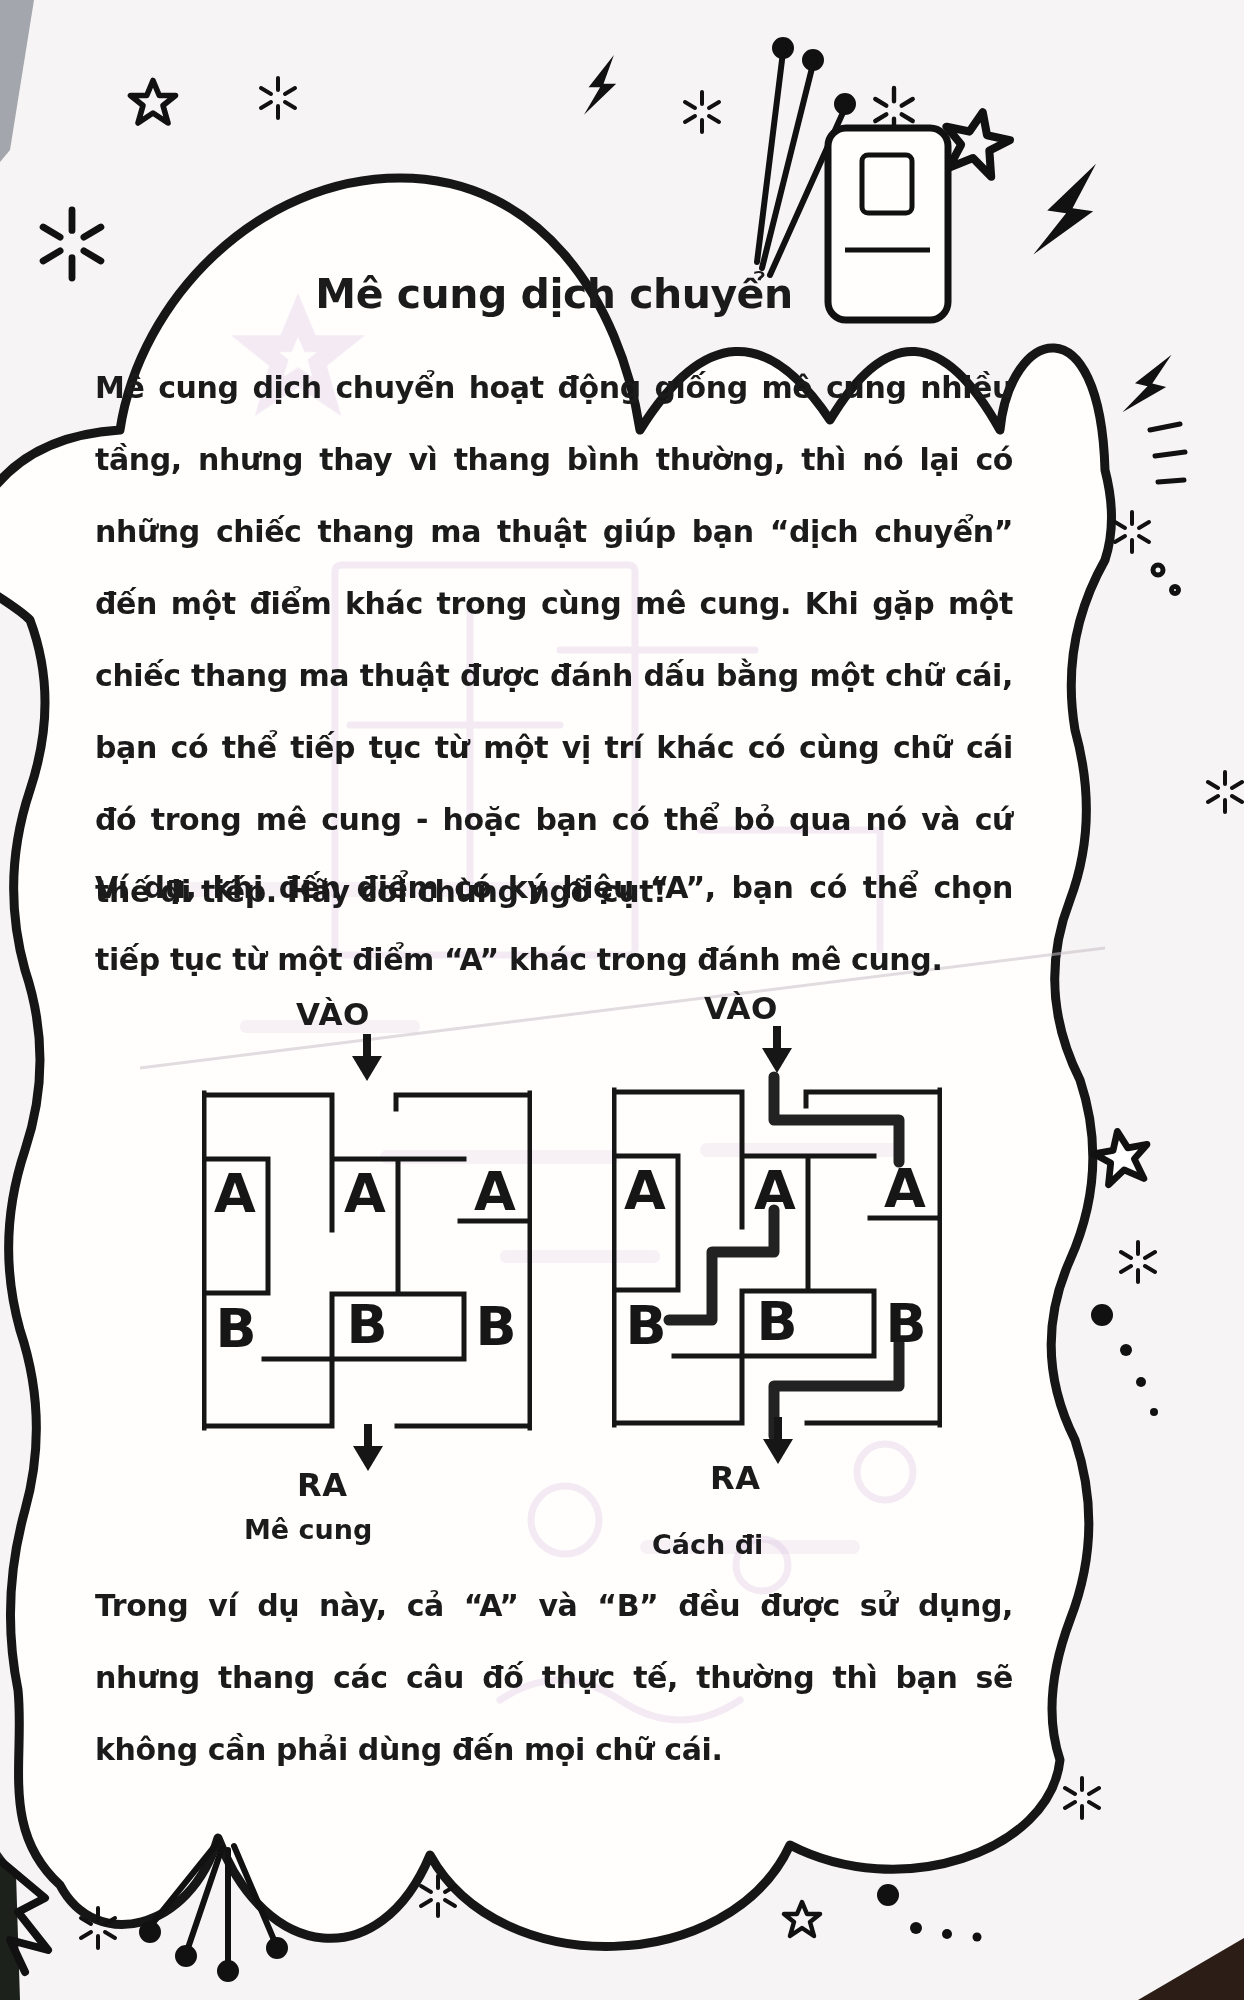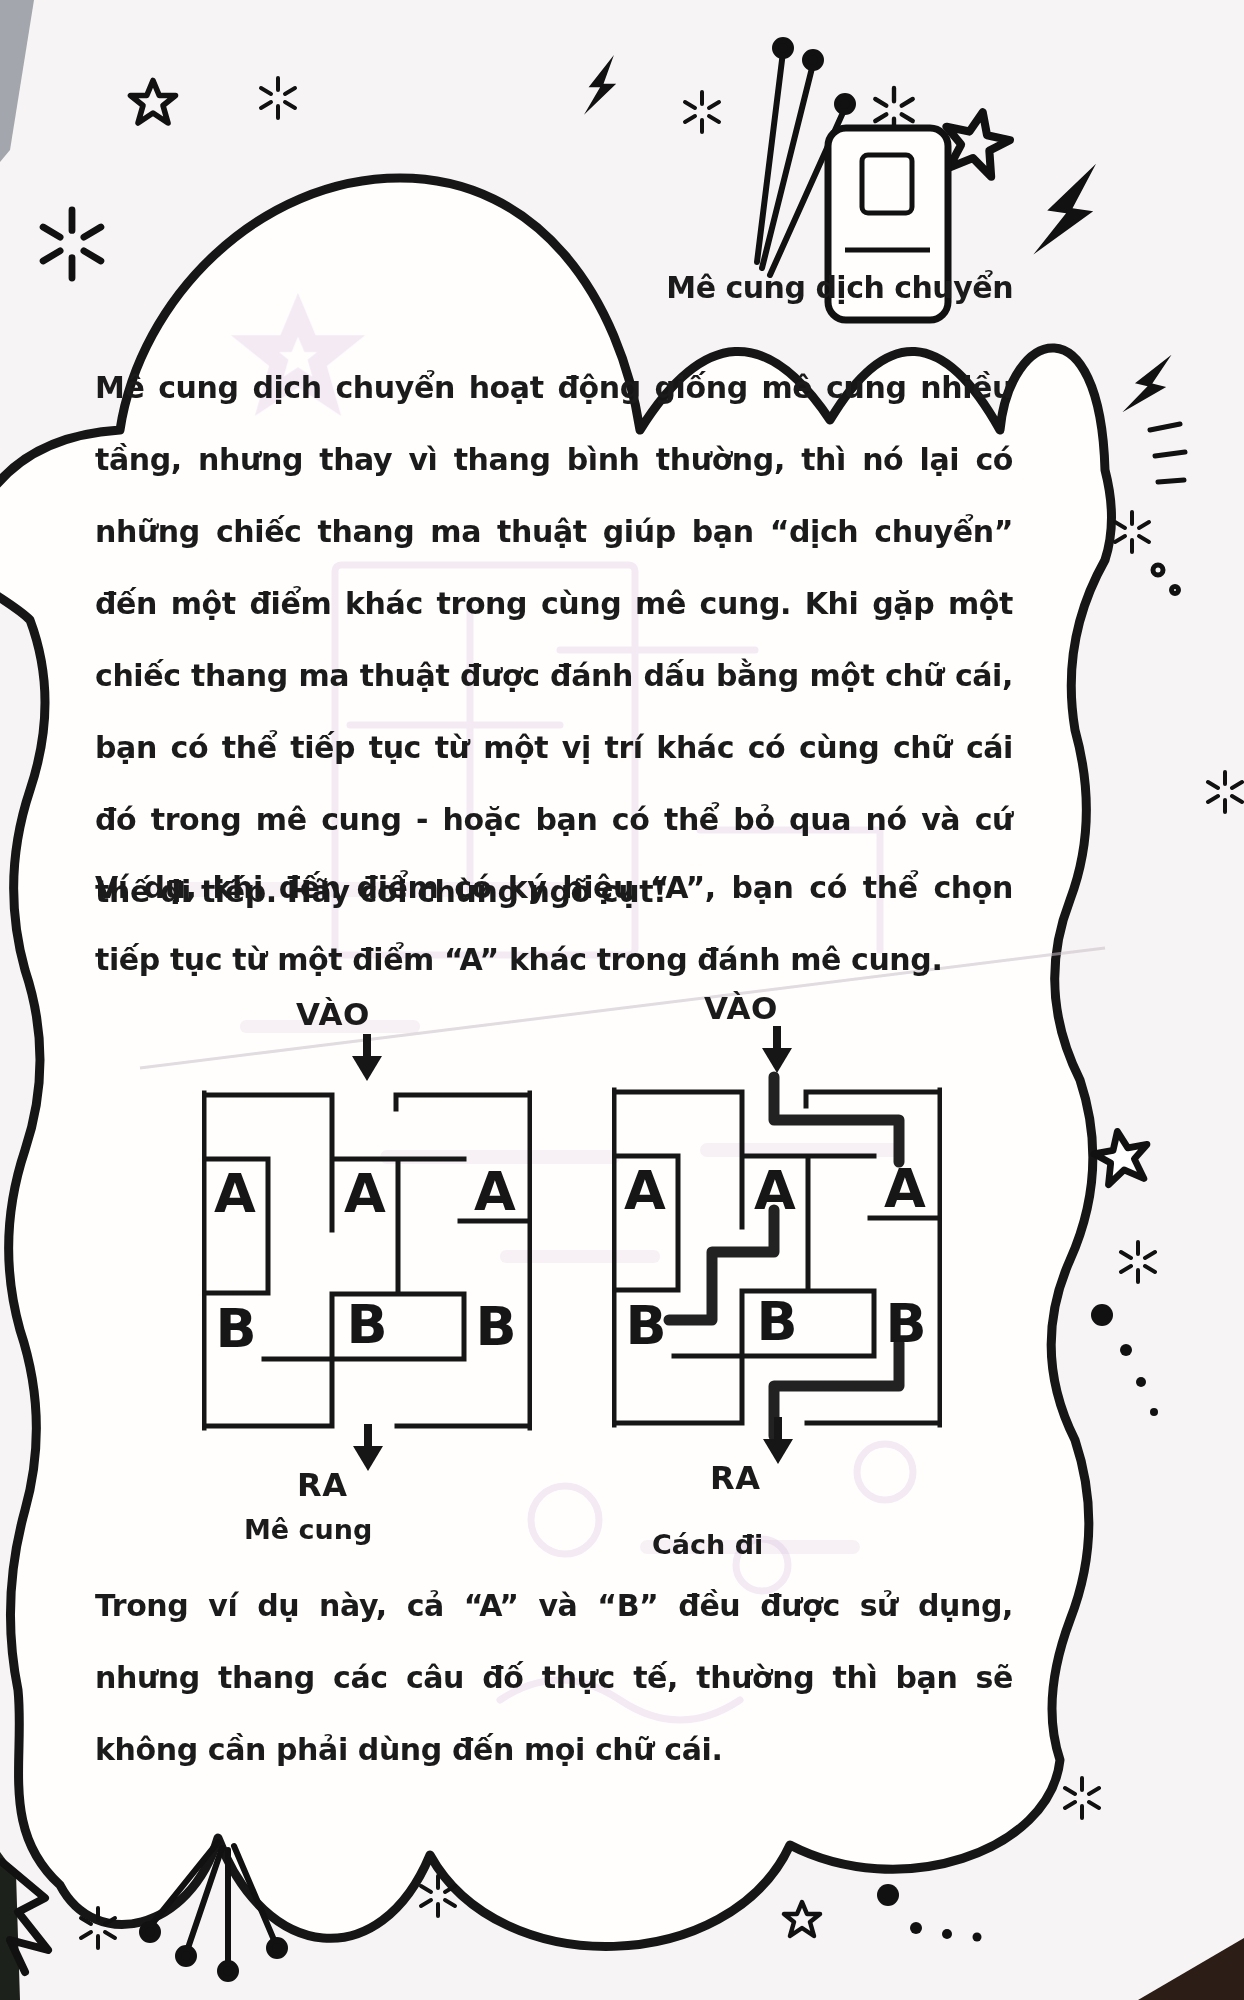--- a/index.html
+++ b/index.html
@@ -4,21 +4,21 @@
 <style>
   html,body{margin:0;padding:0;}
   body{
     width:1244px;height:2000px;position:relative;overflow:hidden;
     background:#f5f2f3;
     font-family:"DejaVu Sans", sans-serif;
     color:#1b1b1b;
   }
   #decor{position:absolute;left:0;top:0;z-index:0;}
   .txt{position:absolute;z-index:3;font-weight:700;}
-  #title{left:95px;top:270px;width:918px;text-align:right;font-size:30px;letter-spacing:-0.5px;}
+  #title{left:95px;top:270px;width:918px;text-align:center;font-size:41px;letter-spacing:-0.5px;}
   .para{left:95px;width:918px;font-size:30px;line-height:72px;text-align:justify;letter-spacing:-0.4px;}
   #para1{top:352px;}
   #para2{top:852px;}
   #para3{top:1570px;}
   .maze-label{z-index:3;position:absolute;font-weight:700;text-align:left;letter-spacing:0.5px;}
   .vao{font-size:31px;width:140px;}
   .ra{font-size:32px;width:140px;}
   .caption{font-size:27px;width:260px;letter-spacing:0;}
   .arrow{position:absolute;z-index:3;}
   .maze{position:absolute;z-index:2;}

